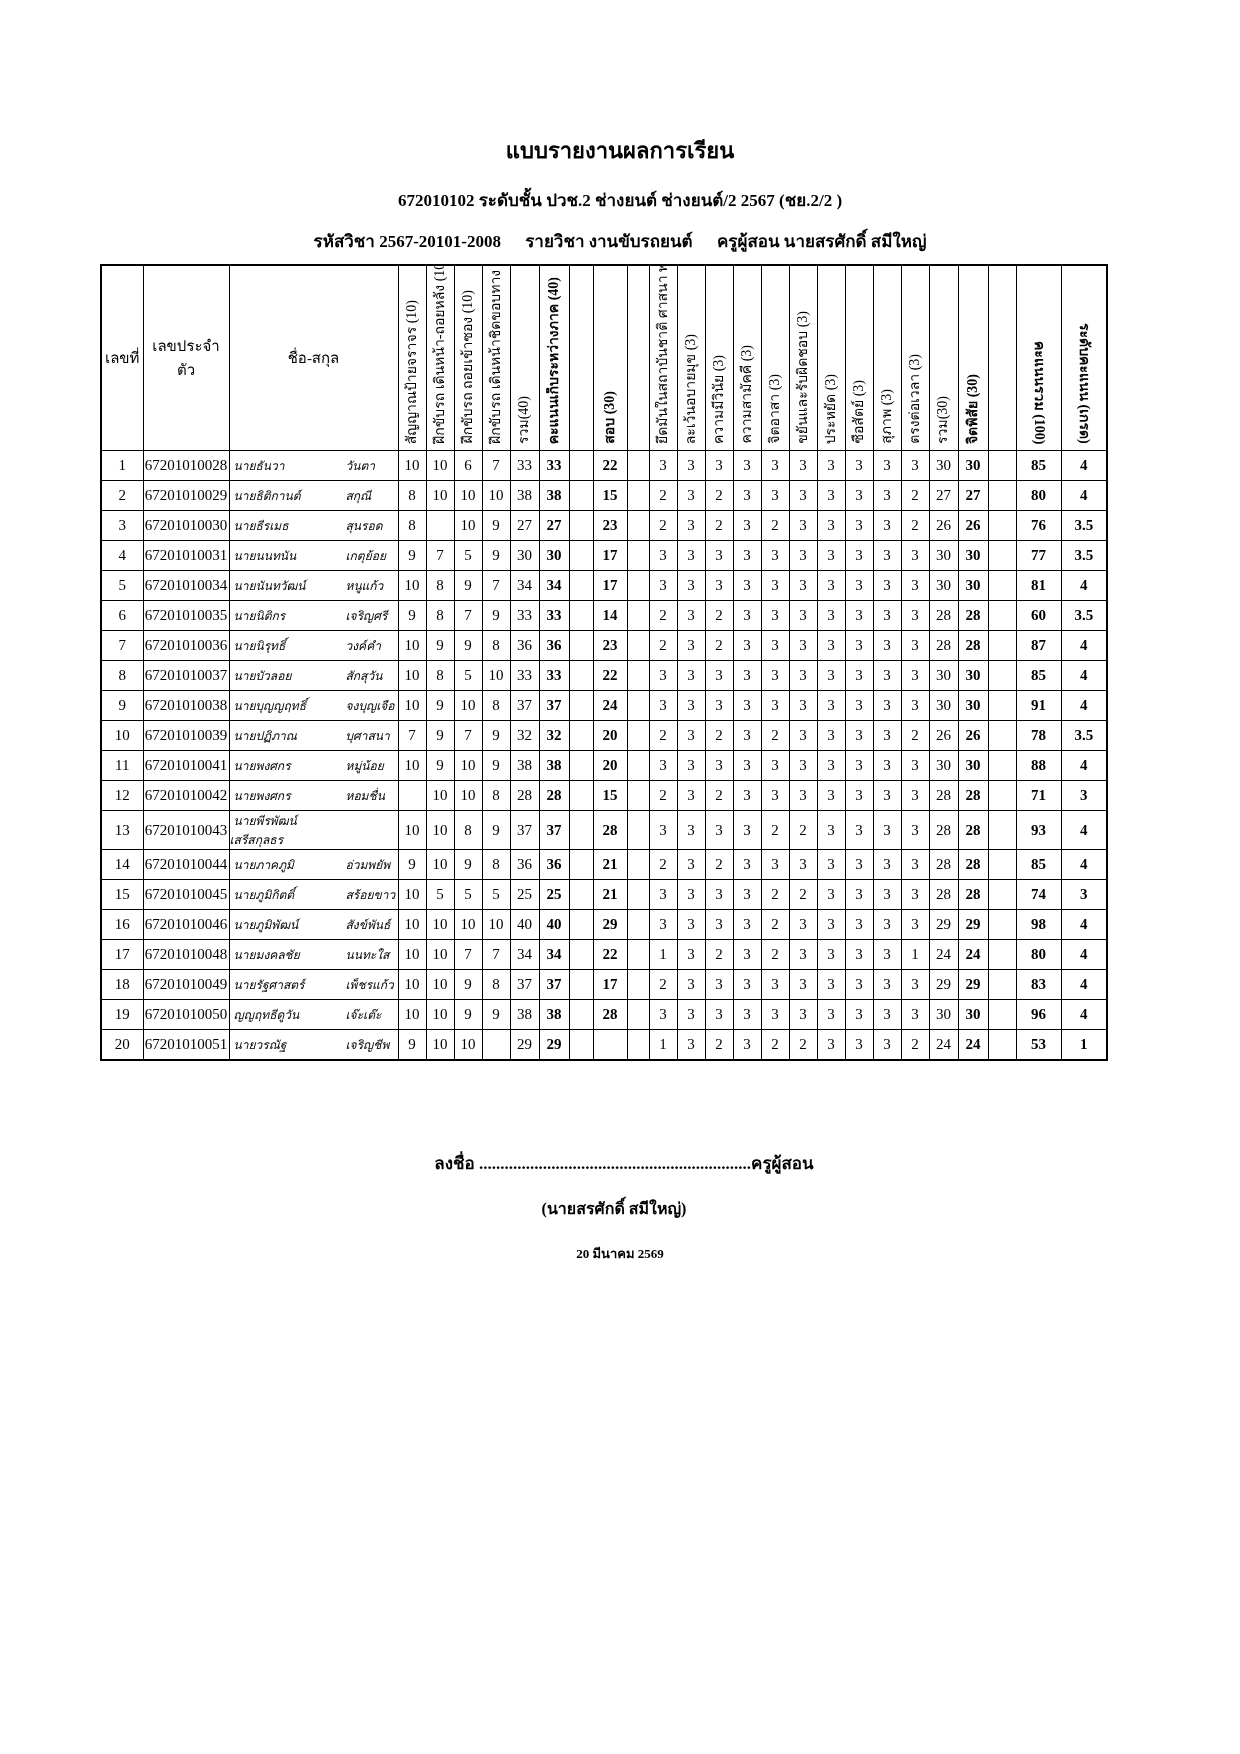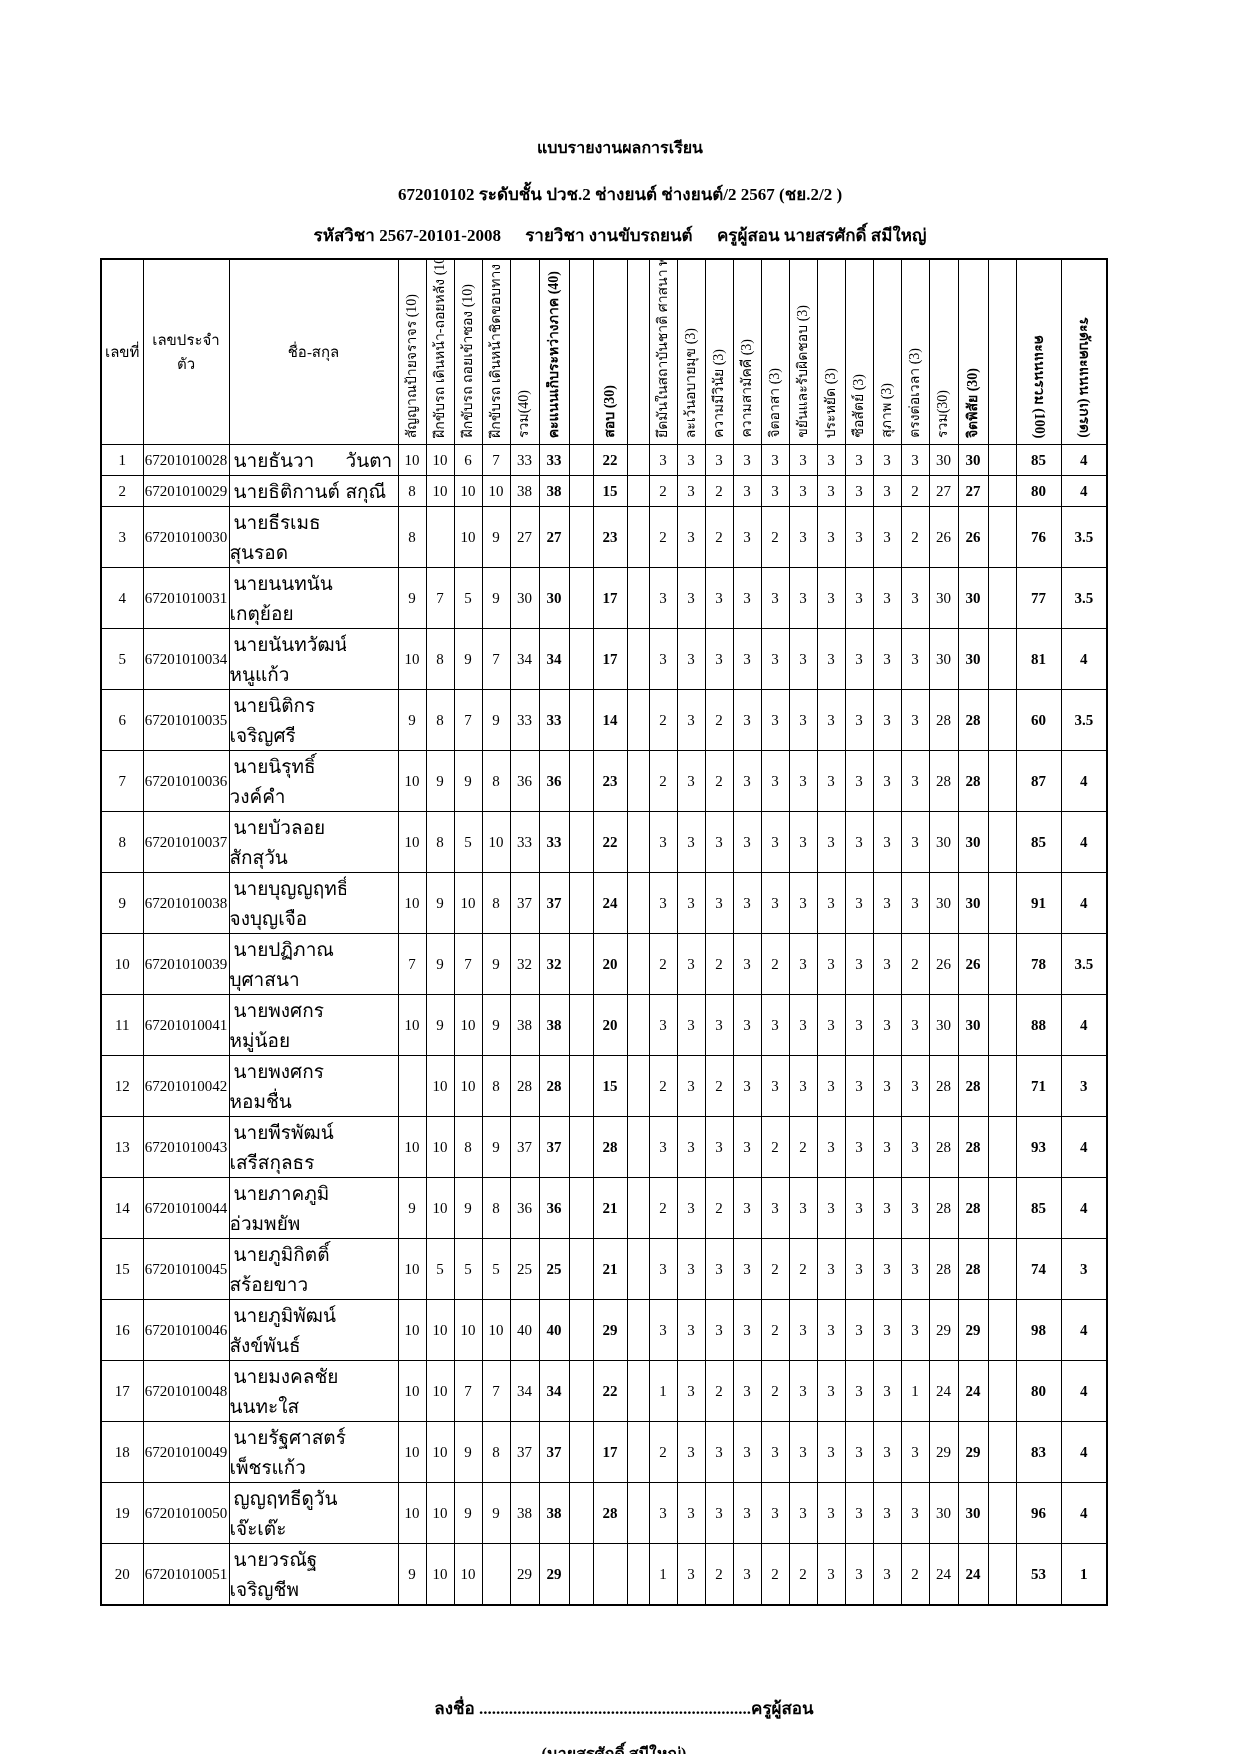--- a/index.html
+++ b/index.html
@@ -3,21 +3,21 @@
 <meta charset="utf-8">
 <style>
   html,body{margin:0;padding:0;background:#ffffff;}
   body{
     width:1240px;height:1754px;position:relative;
     font-family:"Liberation Serif","DejaVu Serif",serif;
     color:#000;
   }
   .doc{padding-top:140px;}
   .center{text-align:center;}
-  .title{font-size:16px;font-weight:bold;line-height:1;margin:0 0 30px 0;}
+  .title{font-size:22px;font-weight:bold;line-height:1;margin:0 0 30px 0;}
   .subtitle{font-size:22px;font-weight:bold;line-height:1;margin:0 0 32px 0;}
   .line3{font-size:17px;font-weight:bold;line-height:1;margin:0 0 24px 0;font-family:Liberation Serif, serif;}
   .line4{font-size:17px;font-weight:bold;line-height:1;margin:16px 0 14px 0;}
   .line4 span{margin:0 10px;}
   table{border-collapse:collapse;table-layout:fixed;margin-left:100px;border:2px solid #000;}
   th,td{border:1px solid #000;padding:0;font-size:15px;text-align:center;vertical-align:middle;overflow:hidden;}
   thead tr{height:183px;}
   tbody tr{height:30px;}
   th.fix{font-weight:normal;font-size:15px;vertical-align:middle;}
   th.rc{vertical-align:bottom;font-weight:normal;}
@@ -28,21 +28,21 @@
     white-space:nowrap;
     max-height:178px;
     overflow:hidden;
     font-size:14px;
     line-height:1.15;
     margin-bottom:2px;
   }
   .v.flip{transform:none;}
   .b{font-weight:bold;}
   td.nm{text-align:left;}
-  .nm{font-size:19px;}
+  .nm{font-size:12px;font-style:italic;}
   .nm .fn{display:inline-block;width:112px;padding-left:4px;white-space:nowrap;overflow:hidden;vertical-align:middle;}
   .nm .ln{display:inline-block;white-space:nowrap;vertical-align:middle;}
   .footer{margin-top:88px;text-align:center;font-weight:bold;}
   .sig-line{font-size:17px;margin:0 0 20px 0;padding-left:8px;}
   .sig-name{font-size:16px;margin:0 12px 22px 0;}
   .sig-date{font-size:13px;margin:8px;}
 </style>
 </head>
 <body>
 

